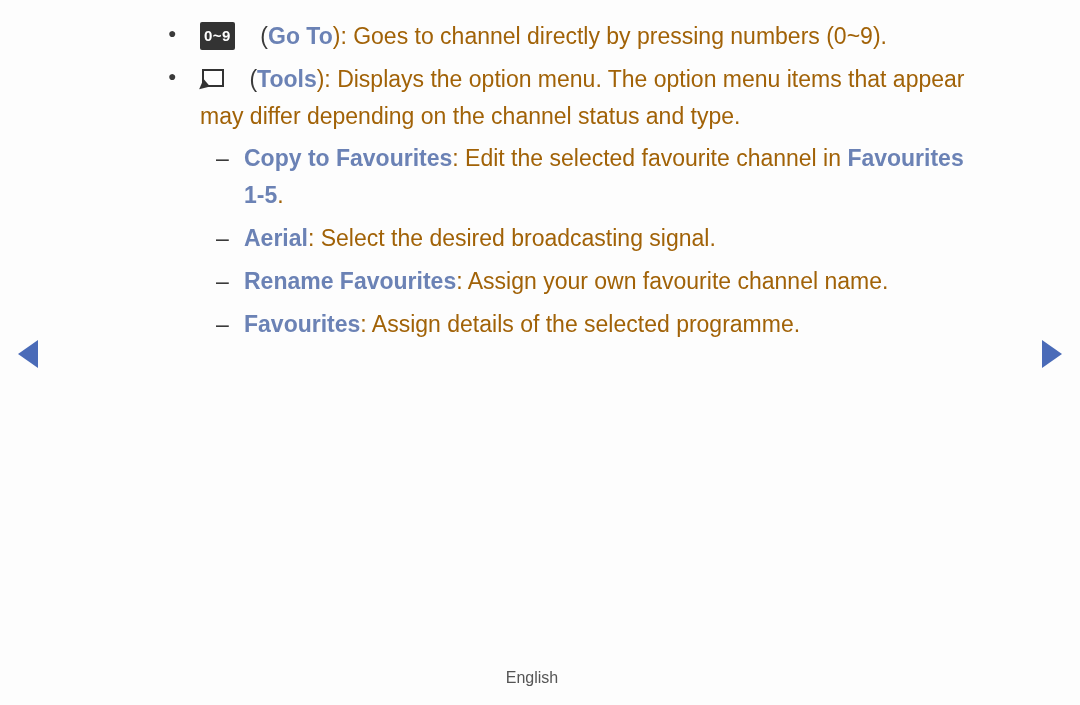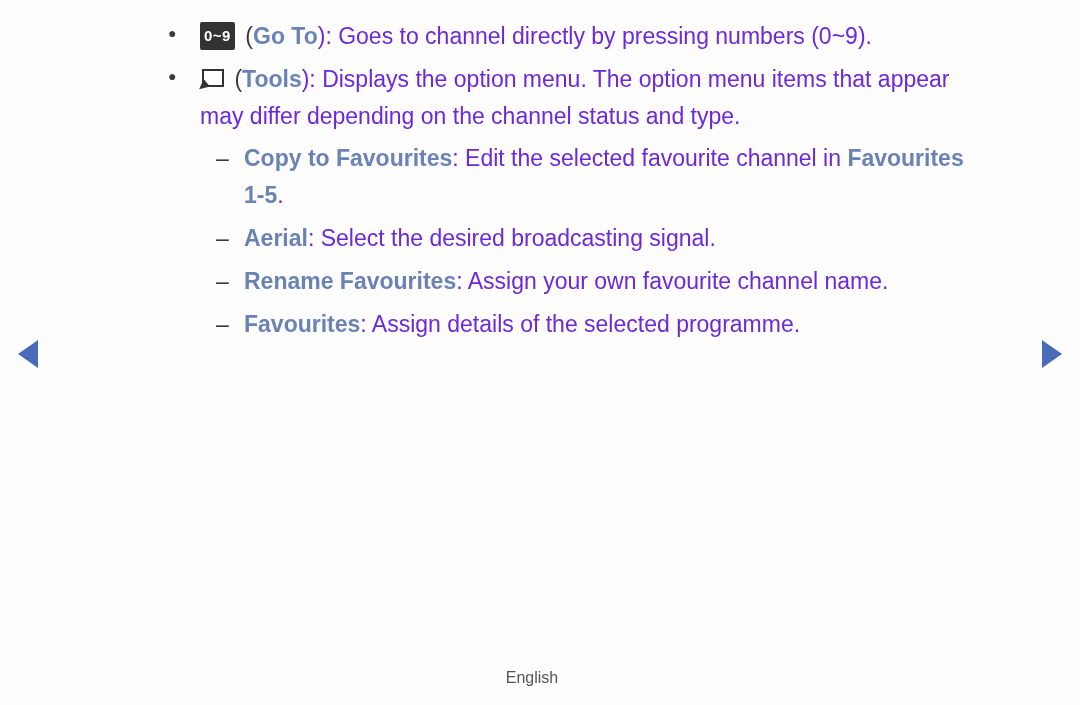--- a/index.html
+++ b/index.html
@@ -54,26 +54,26 @@
     left: 16px;
     top: 0;
     font-size: 23px;
     color: #3a3a3a;
   }
   .kw {
     color: #6b82b5;
     font-weight: 700;
   }
   .txt {
-    color: #6d28d9;
+    color: #a16207;
   }
   .icon-box {
     display: inline-block;
     vertical-align: middle;
-    margin-right: 4px;
+    margin-right: 19px;
     position: relative;
     top: -2px;
   }
   .icon-09 {
     background: #333;
     color: #fff;
     font-size: 15px;
     font-weight: 600;
     padding: 2px 4px;
     border-radius: 2px;

